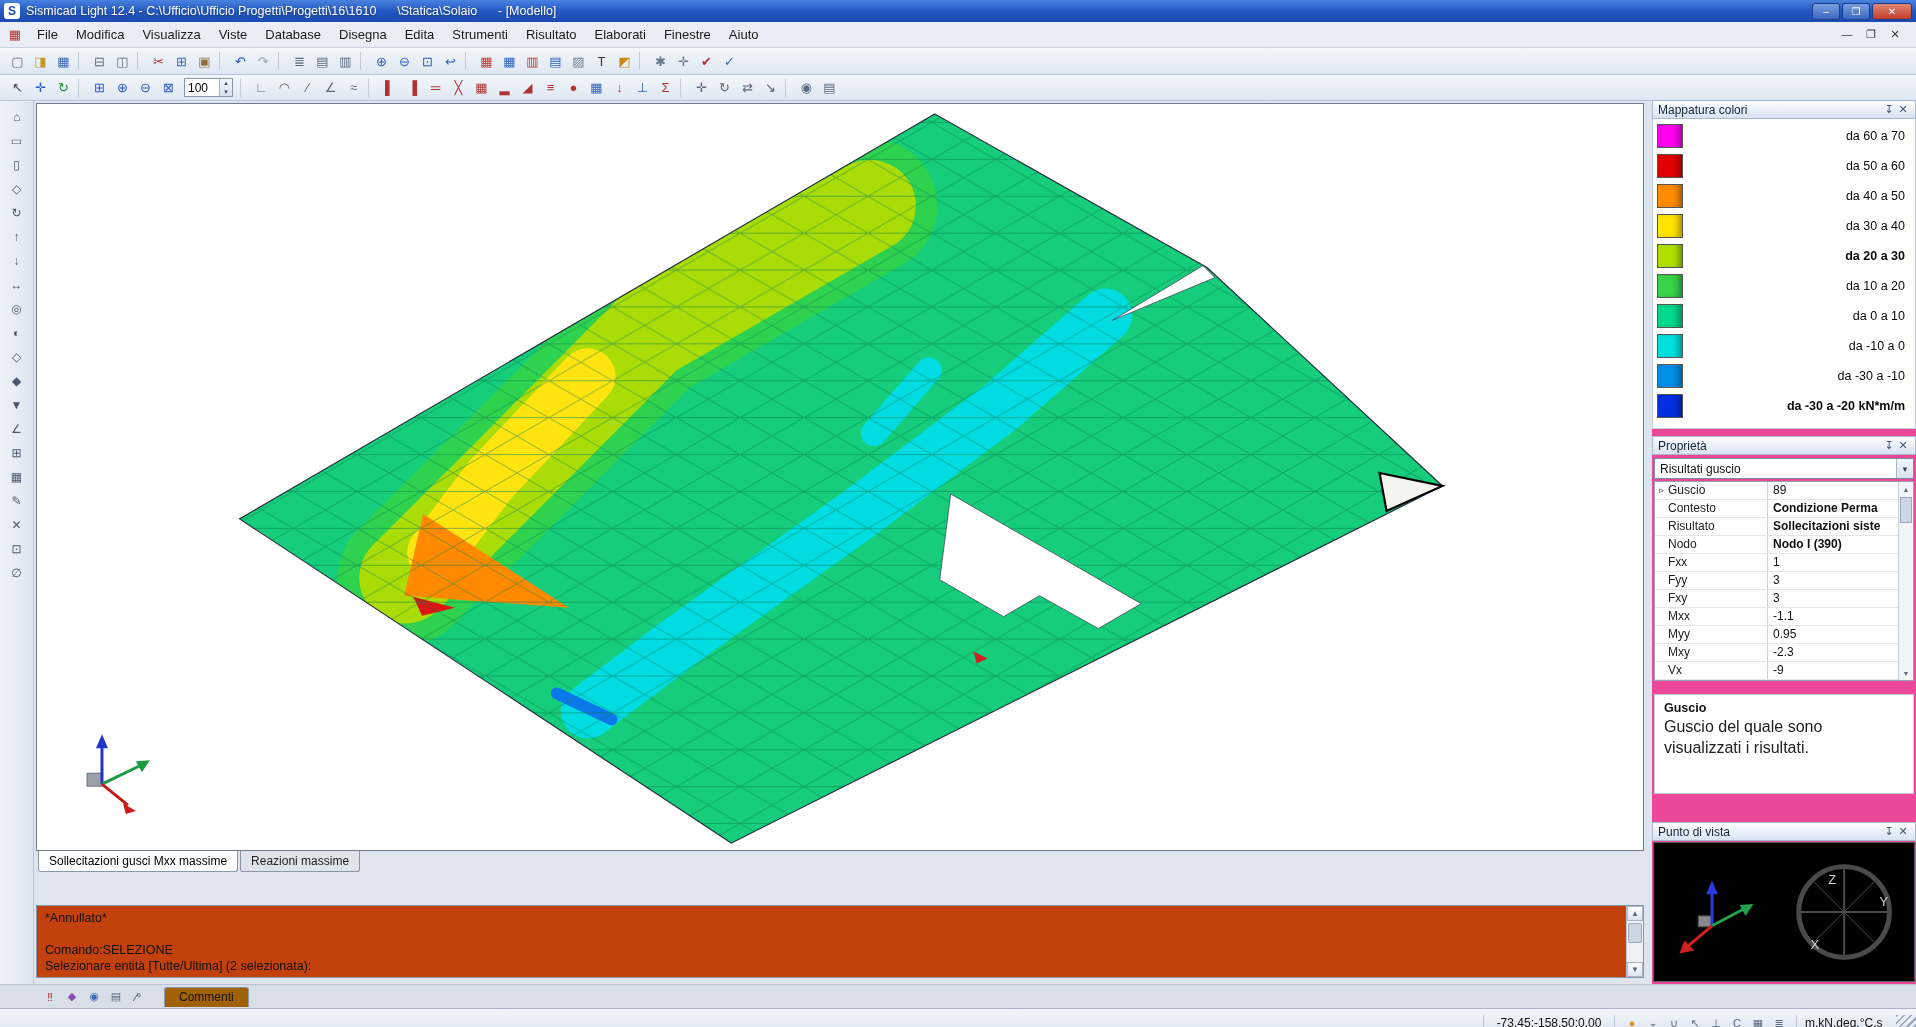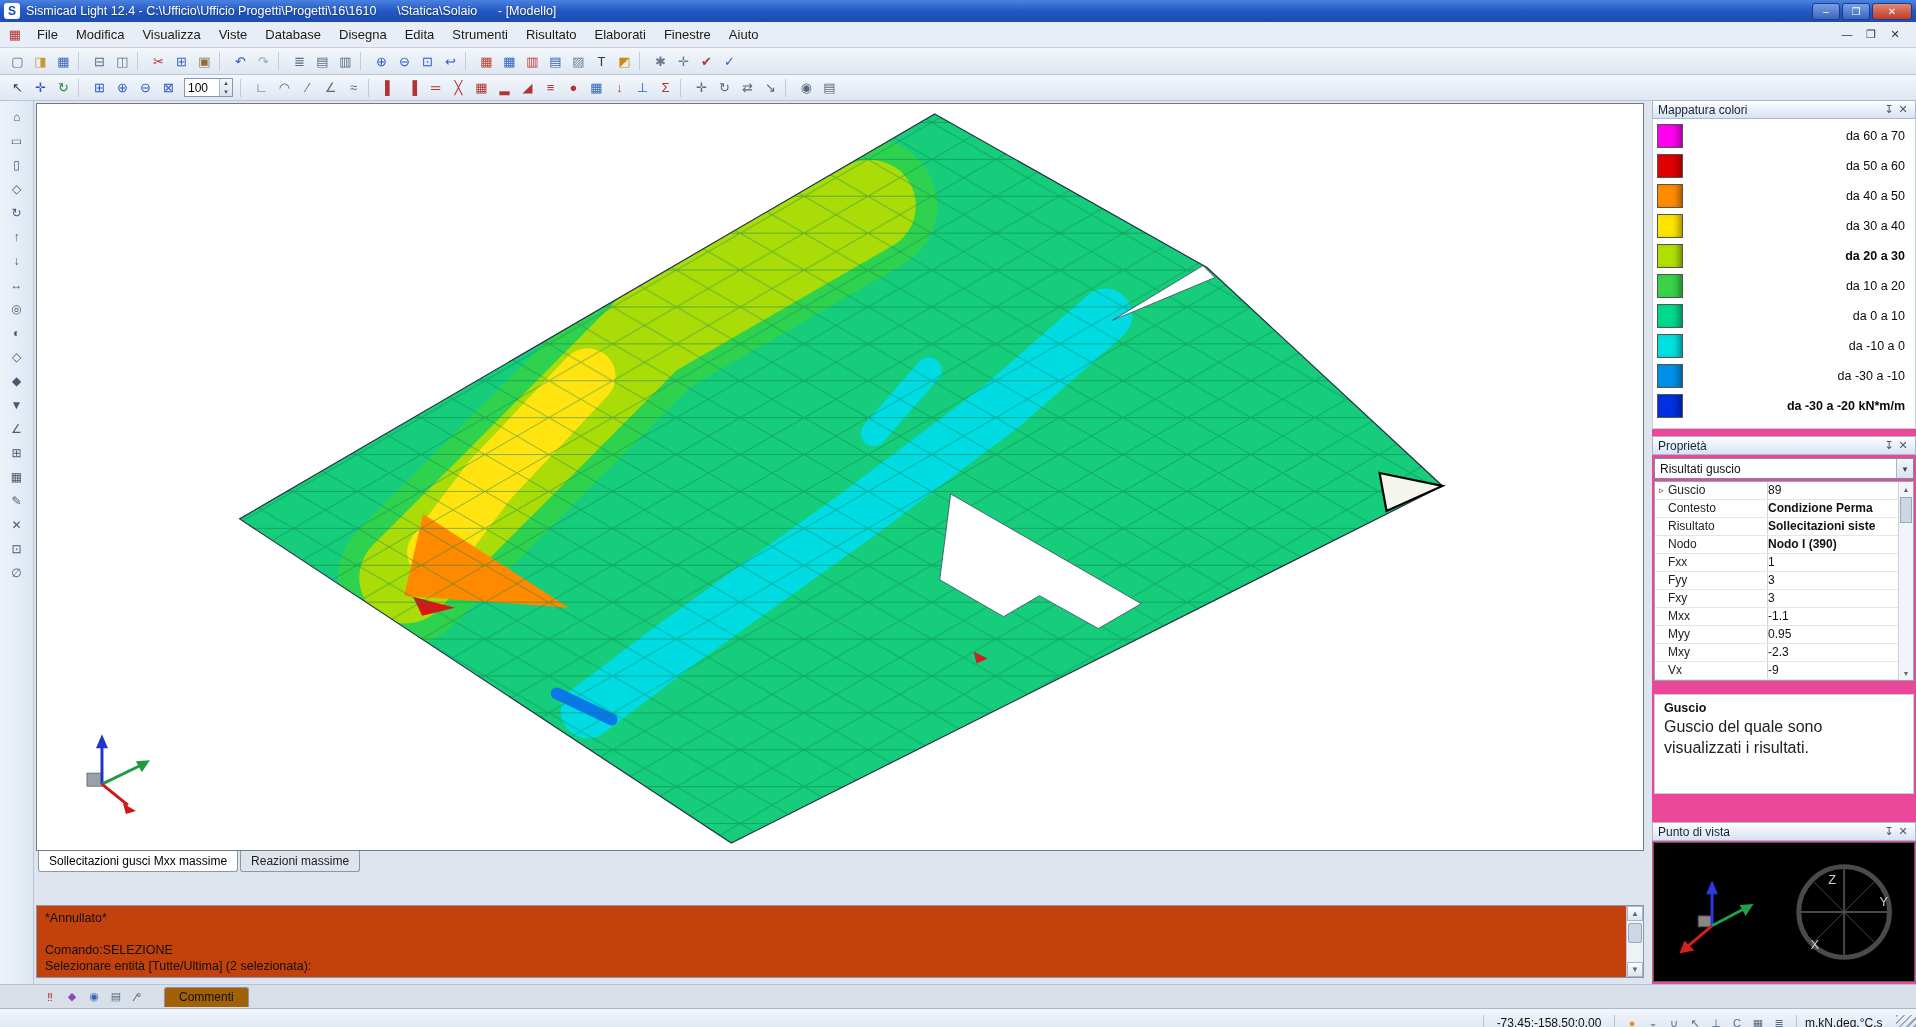--- a/index.html
+++ b/index.html
@@ -82,21 +82,21 @@
 
   #props-head { top:336px; }
   .pselect { position:absolute; left:2px; top:358px; width:260px; height:21px; background:#fff;
     border:1px solid #7a8aa0; display:flex; align-items:center; font-size:12px; padding-left:5px; }
   .ddarrow { margin-left:auto; width:17px; height:19px; background:linear-gradient(180deg,#f2f6fb,#d8e2ef);
     border-left:1px solid #aab6c6; display:flex; align-items:center; justify-content:center; font-size:9px; color:#34445c; }
   #prop-grid { position:absolute; left:2px; top:381px; width:260px; height:200px; background:#fff; border:1px solid #98a4b4; overflow:hidden; }
   .prow { display:flex; height:18px; line-height:17px; border-bottom:1px solid #e6e6e6; }
   .pexp { width:13px; font-size:9px; color:#333; text-align:center; }
   .pkey { width:99px; font-size:12px; color:#222; overflow:hidden; white-space:nowrap; }
-  .pval { flex:1; border-left:1px solid #d4d4d4; font-size:12px; overflow:hidden; white-space:nowrap; }
+  .pval { flex:1; border-left:1px solid #d4d4d4; padding-left:5px; font-size:12px; overflow:hidden; white-space:nowrap; }
   .pval.bold { font-weight:bold; }
   .gsb { position:absolute; right:0; top:0; bottom:0; width:15px; background:#f2f4f7; border-left:1px solid #c8d0da; }
   .gsb .arr { position:absolute; left:0; width:14px; height:14px; font-size:7px; color:#5a6a80; display:flex; align-items:center; justify-content:center; }
   .gsb .arr.up{ top:0; } .gsb .arr.down{ bottom:0; }
   .gsb .thumb { position:absolute; left:1px; top:15px; width:12px; height:26px; background:#cdd6e4; border:1px solid #9aa8bc; }
 
   #desc-box { position:absolute; left:2px; top:594px; width:260px; height:100px; background:#fff; border:1px solid #c6cedb; padding:6px 9px; }
   .dtitle { font-weight:bold; font-size:12.5px; }
   .dtext { margin-top:2px; font-size:16px; color:#222; line-height:1.3; }
 

